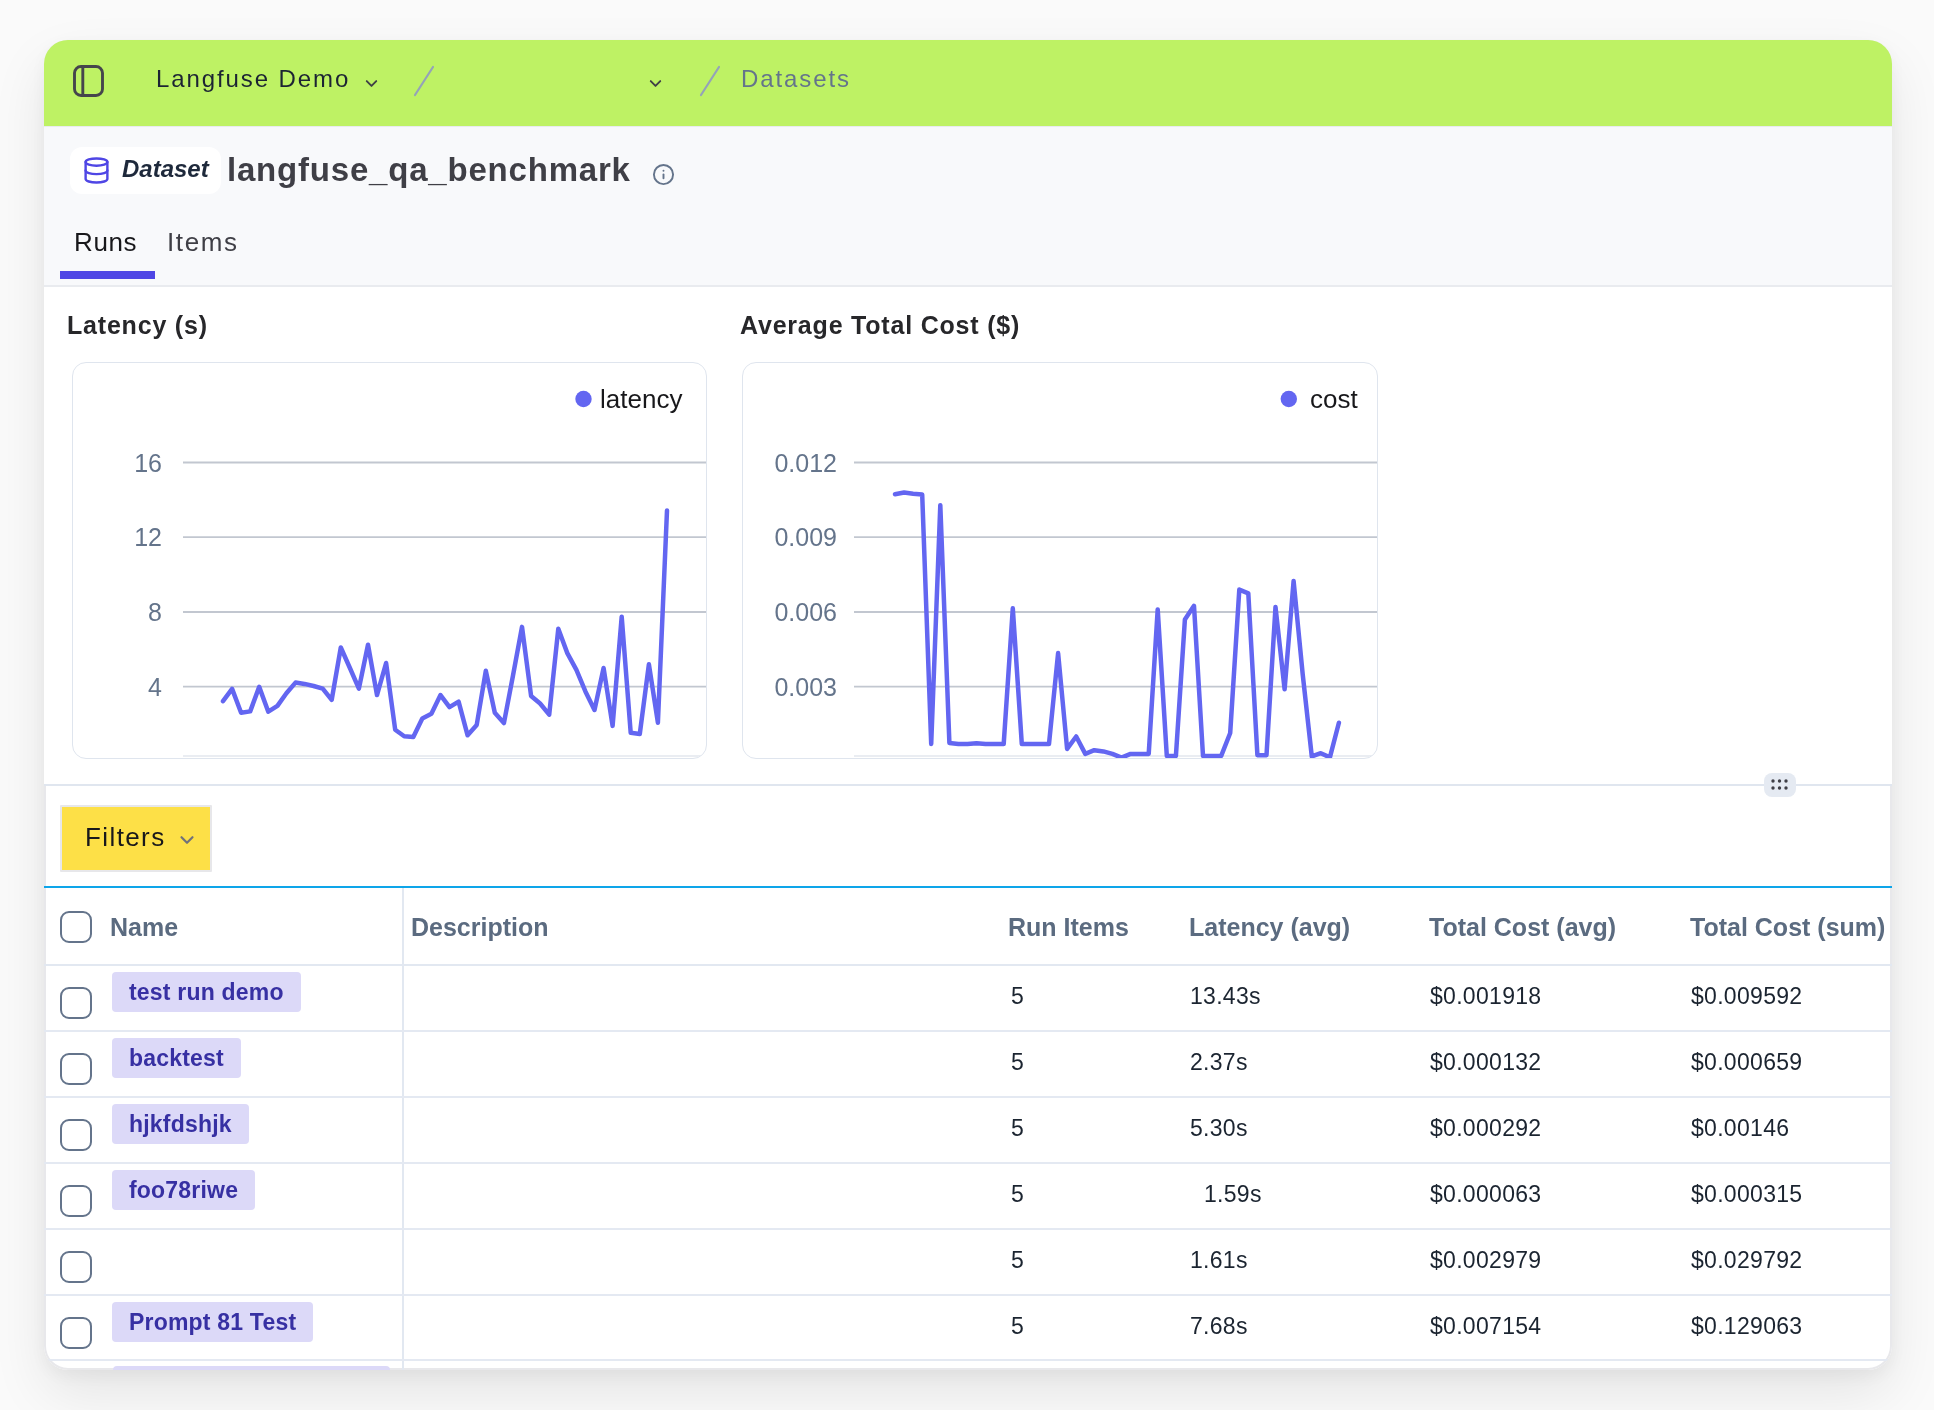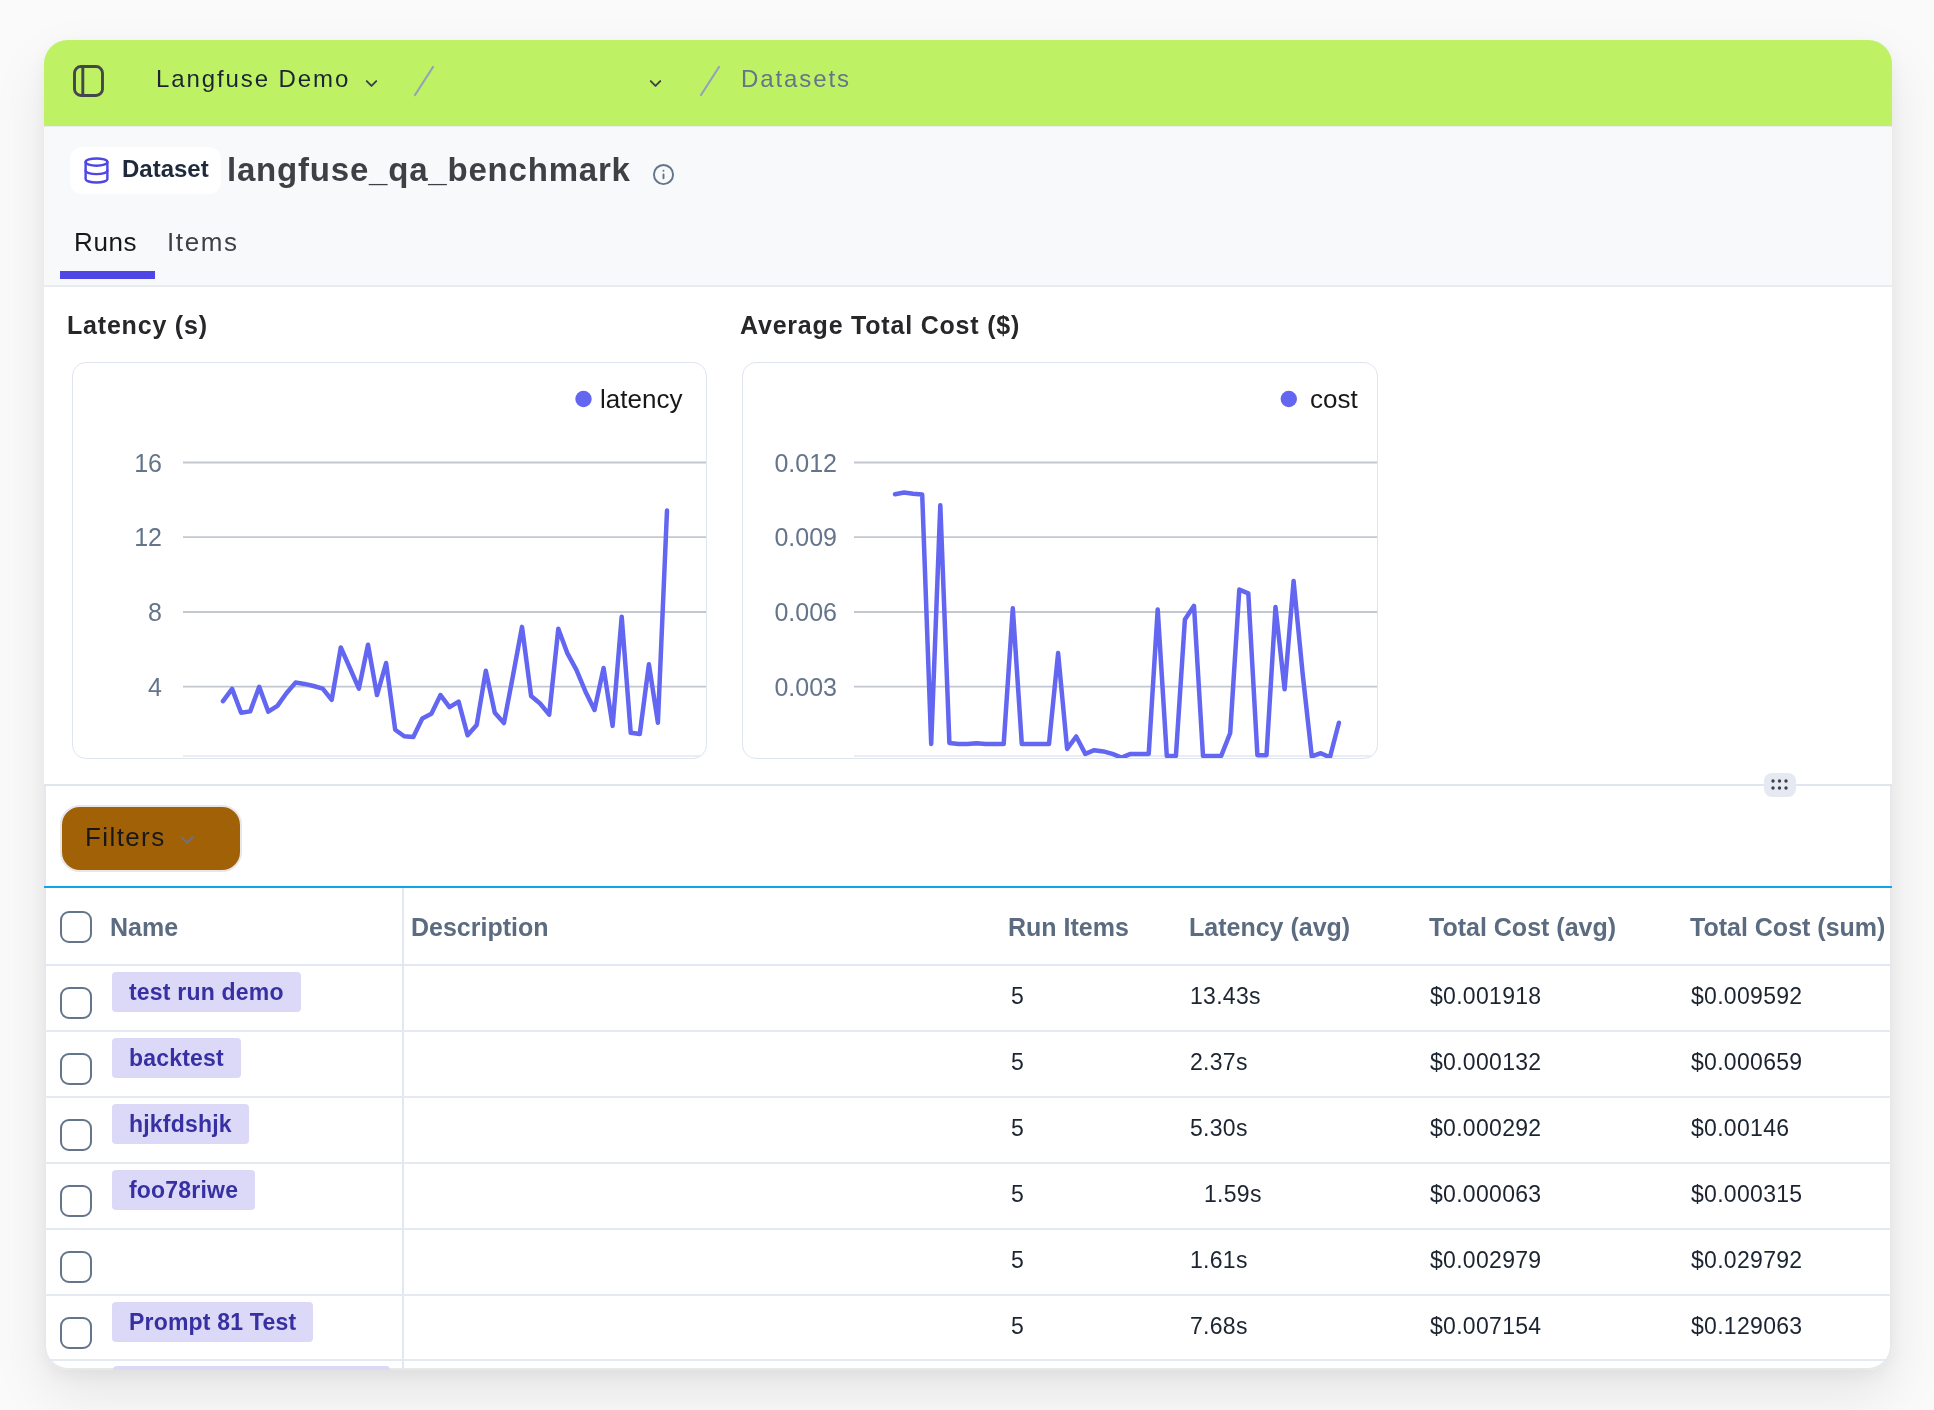--- a/index.html
+++ b/index.html
@@ -5,31 +5,31 @@
 html,body { width:1934px; height:1410px; background:#fafafa; font-family:"Liberation Sans",sans-serif; }
 #card { position:absolute; left:44px; top:40px; width:1848px; height:1330px; background:#fff;
   border-radius:24px; overflow:hidden;
   box-shadow:inset 0 0 0 2px #e8e8eb, 0 24px 55px rgba(0,0,0,.085), 0 6px 16px rgba(0,0,0,.045); }
 .abs { position:absolute; }
 #hdr { position:absolute; left:0; top:0; width:100%; height:88px; background:#bef264; border-bottom:2px solid #e9ebef; }
 .crumb { position:absolute; top:0; height:77px; line-height:77px; font-size:24px; font-weight:500; color:#1c2433; white-space:nowrap; letter-spacing:1.9px; }
 #titlesec { position:absolute; left:0; top:87px; width:100%; height:160px; background:#f8f9fb; border-bottom:2px solid #e9ebef; }
 #badge { position:absolute; left:26px; top:20px; height:47px; background:#fff; border-radius:12px;
   display:flex; align-items:center; padding:0 12px 0 12px; gap:11px; }
-#badge span { font-size:24px; font-weight:700; color:#1e293b; position:relative; top:-2px; }
+#badge span { font-size:24px; font-weight:700; color:#1e293b; position:relative; top:-2px;font-style:italic; }
 #dstitle { position:absolute; left:183px; top:24px; font-size:33px; font-weight:700; color:#3f3f46; letter-spacing:0.8px; }
 .tab { position:absolute; top:100px; font-size:26px; font-weight:500; color:#18181b; letter-spacing:0.6px; }
 #tabline { position:absolute; left:16px; top:144px; width:95px; height:8px; background:#4f46e5; }
 #chartsec { position:absolute; left:0; top:247px; width:100%; height:497px; background:#fff; }
 .ctitle { position:absolute; top:24px; font-size:25px; font-weight:700; color:#27272a; letter-spacing:0.8px; }
 .chartcard { position:absolute; top:75px; height:397px; background:#fff; border:1.5px solid #dfe5ee; border-radius:14px; overflow:hidden; }
 #divider { position:absolute; left:0; top:744px; width:100%; height:2px; background:#e0e6ef; }
 #grip { position:absolute; left:1720px; top:733px; width:32px; height:24px; background:#e5eaf2; border-radius:8px; }
-#filters { position:absolute; left:16px; top:765px; width:182px; height:67px; border:2px solid #e7e7ea; border-radius:20px;
-  background:#a16207; }
+#filters { position:absolute; left:16px; top:765px; width:152px; height:67px; border:2px solid #e7e7ea; border-radius:1px;
+  background:#fde047; }
 #filters span { position:absolute; left:23px; top:calc(50% - 2px); transform:translateY(-50%); }
 #fchev { position:absolute; left:114px; top:22px; }
 #filters span { font-size:26px; font-weight:500; color:#18181b; letter-spacing:1.4px; }
 #tablesec { position:absolute; left:0; top:846px; width:100%; height:485px; border-top:2px solid #0ea5e9; }
 #thead { position:absolute; left:0; top:0; width:100%; height:78px; border-bottom:2px solid #e2e8f1; }
 .th { position:absolute; top:0; height:78px; line-height:78px; font-size:25px; font-weight:700; color:#5b6b80; white-space:nowrap; }
 .cb { position:absolute; left:16px; width:32px; height:32px; border:2px solid #64748b; border-radius:9px; background:#fff; }
 #colline { position:absolute; left:358px; top:0; width:2px; height:484px; background:#e2e8f1; }
 .row { position:absolute; left:0; width:100%; border-bottom:2px solid #e4e9f2; }
 .badge { position:absolute; left:68px; top:6px; height:40px; line-height:40px;

